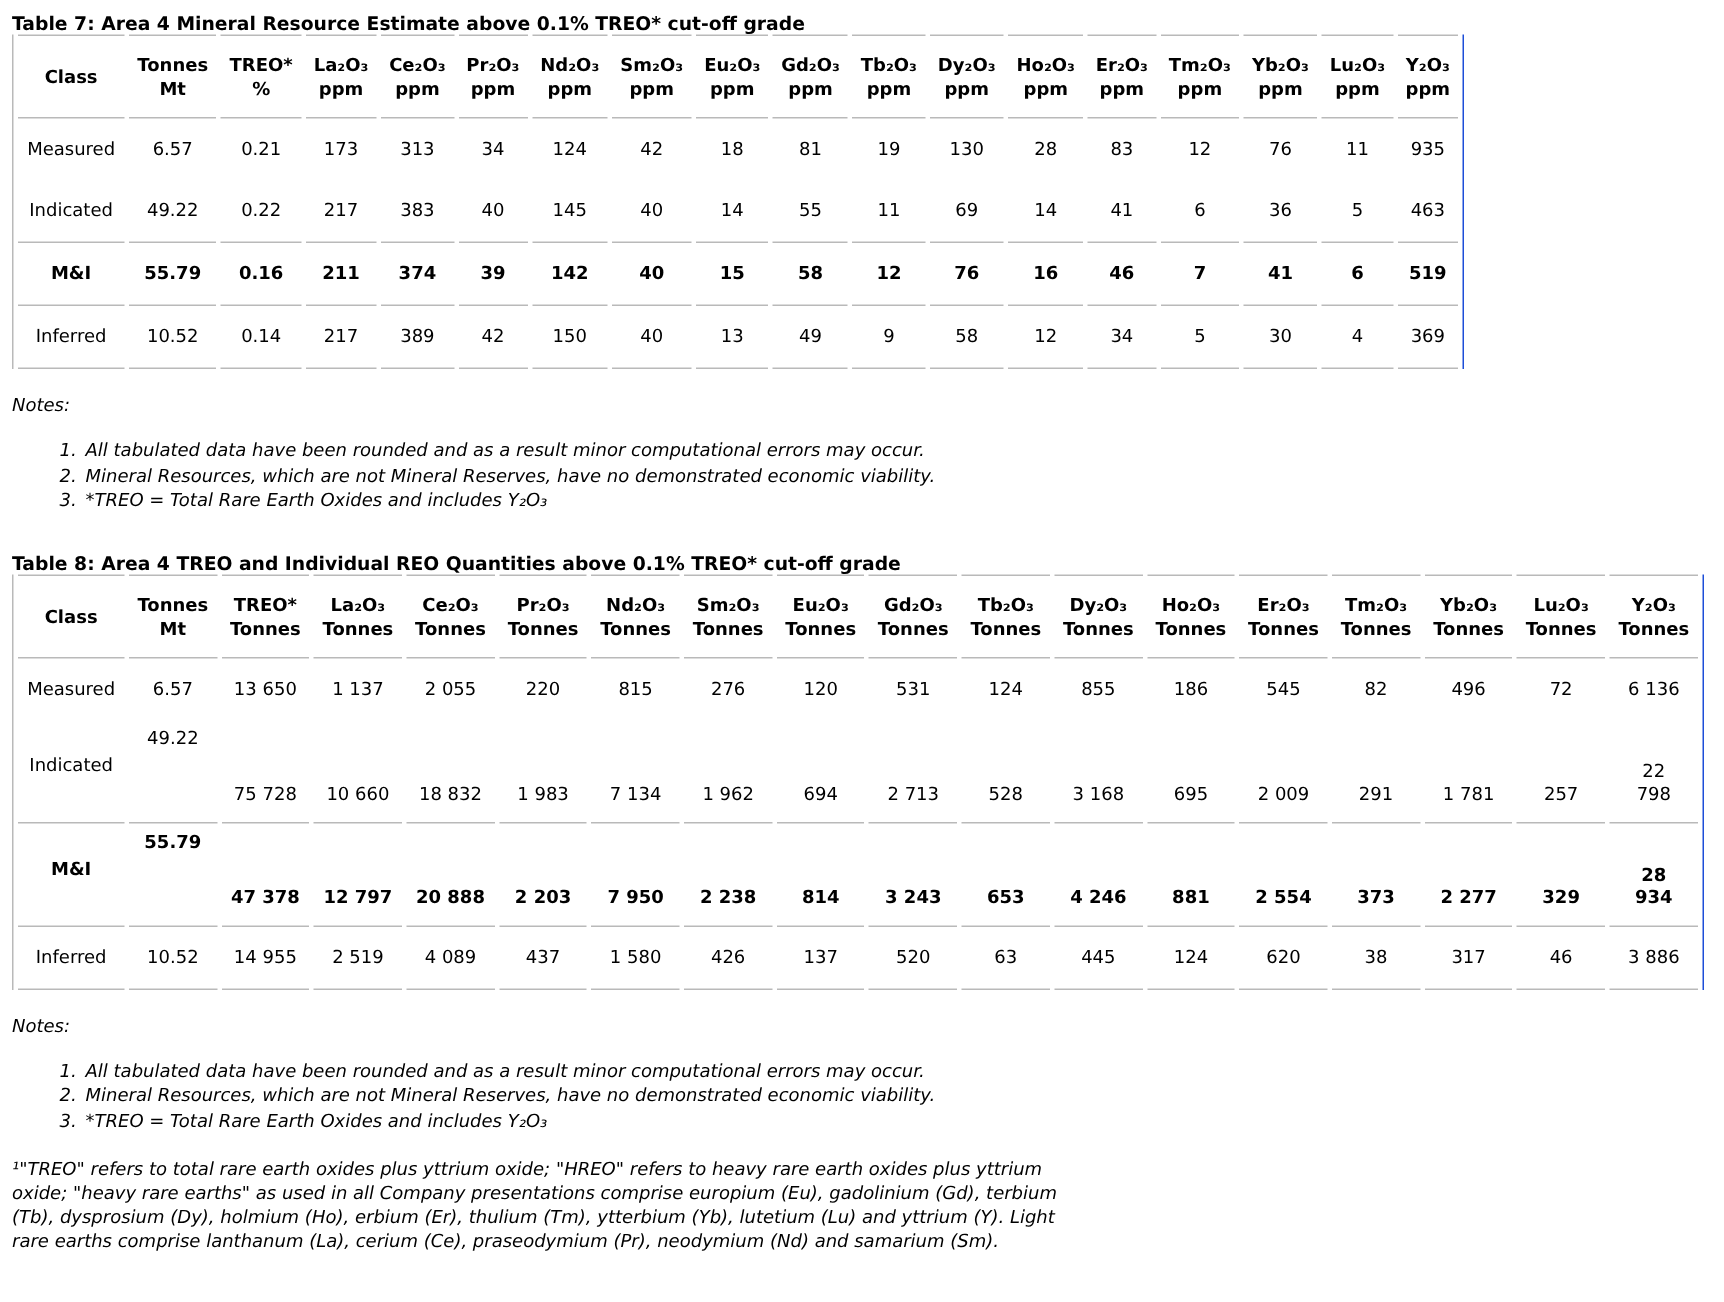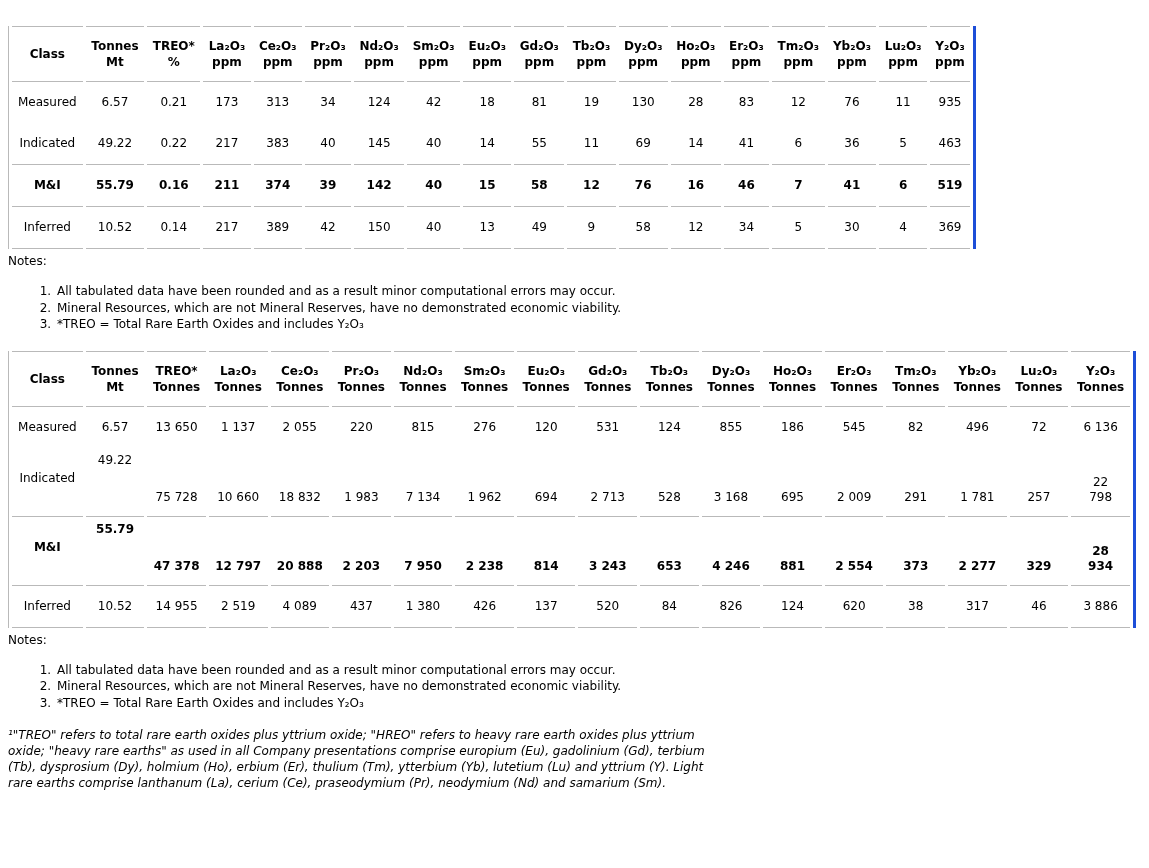--- a/index.html
+++ b/index.html
@@ -18,22 +18,22 @@
   .table-title {
     font-weight: bold;
     font-size: 12.5px;
     margin: 0;
     padding: 0;
   }
   table.data-table {
     border-collapse: separate;
     border-spacing: 3px 0;
     border-left: 1px solid #b9b9b9;
-    border-right: 3px solid #1d4ed8;
-    margin-top: 18px;
+    border-right: 1px solid #1d4ed8;
+    margin-top: 0;
     table-layout: auto;
   }
   table.data-table.t7 { width: 968px; }
   table.data-table.t8 { width: 1128px; }
   table.data-table th {
     border-top: 1px solid #b9b9b9;
     border-bottom: 1px solid #b9b9b9;
     padding: 11px 4px;
     font-weight: bold;
     text-align: center;
@@ -52,21 +52,22 @@
   table.data-table tr.bold td { font-weight: bold; }
   table.data-table tr.tall td {
     height: 52px;
     vertical-align: bottom;
     padding-top: 5px;
     padding-bottom: 11px;
   }
   table.data-table tr.tall td.col-class  { vertical-align: middle; }
   table.data-table tr.tall td.col-tonnes { vertical-align: top; }
   .notes {
-    margin-top: 5px;
+    font-style: italic;
+    margin-top: 17px;
   }
   .notes-label { margin: 0; }
   .notes ol {
     margin: 15px 0 0 0;
     padding-left: 47px;
   }
   .notes li {
     line-height: 16.5px;
     padding-left: 2px;
   }
@@ -76,20 +77,21 @@
     max-width: 700px;
     line-height: 16px;
     margin: 16px 0 0 0;
   }
 </style>
 </head>
 <body>
 
 <div class="doc">
 
+  <div class="table-title">Table 7: Area 4 Mineral Resource Estimate above 0.1% TREO* cut-off grade</div>
 
   <table class="data-table t7" data-table="table7">
       <thead>
         <tr>
           <th>Class</th>
           <th>Tonnes
 Mt</th>
           <th>TREO*
 %</th>
           <th>La₂O₃
@@ -210,20 +212,21 @@
 
   <div class="notes">
     <div class="notes-label">Notes:</div>
     <ol>
       <li>All tabulated data have been rounded and as a result minor computational errors may occur.</li>
       <li>Mineral Resources, which are not Mineral Reserves, have no demonstrated economic viability.</li>
       <li>*TREO = Total Rare Earth Oxides and includes Y₂O₃</li>
     </ol>
   </div>
 
+  <div class="table-title section-gap">Table 8: Area 4 TREO and Individual REO Quantities above 0.1% TREO* cut-off grade</div>
 
   <table class="data-table t8" data-table="table8">
       <thead>
         <tr>
           <th>Class</th>
           <th>Tonnes
 Mt</th>
           <th>TREO*
 Tonnes</th>
           <th>La₂O₃
@@ -319,26 +322,26 @@
           <td>329</td>
           <td>28<br>934</td>
         </tr>
         <tr class="rule">
           <td class="col-class">Inferred</td>
           <td class="col-tonnes">10.52</td>
           <td>14 955</td>
           <td>2 519</td>
           <td>4 089</td>
           <td>437</td>
-          <td>1 380</td>
+          <td>1 580</td>
           <td>426</td>
           <td>137</td>
           <td>520</td>
-          <td>84</td>
-          <td>826</td>
+          <td>63</td>
+          <td>445</td>
           <td>124</td>
           <td>620</td>
           <td>38</td>
           <td>317</td>
           <td>46</td>
           <td>3 886</td>
         </tr>
       </tbody>
     </table>
 

